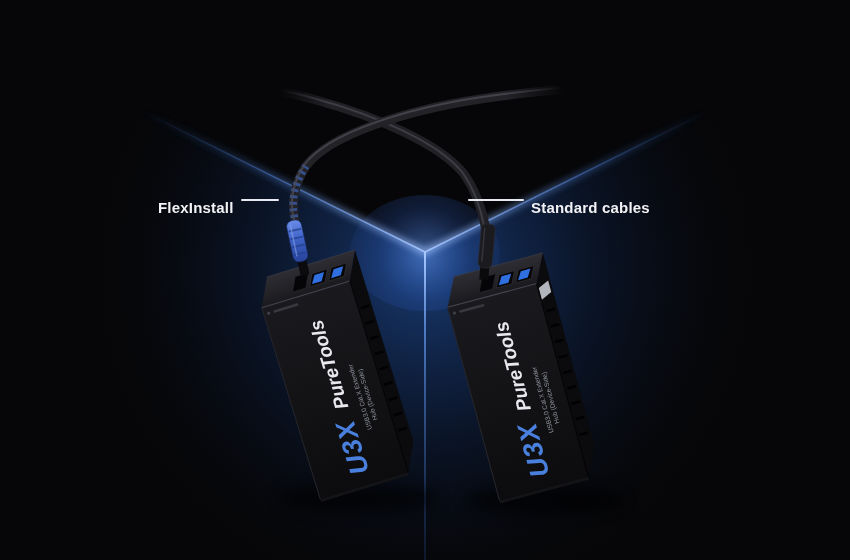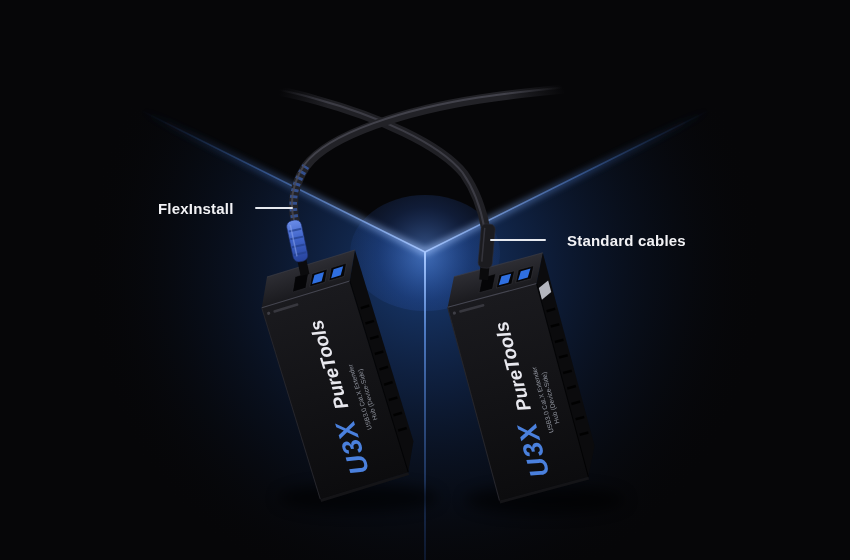--- a/index.html
+++ b/index.html
@@ -1,19 +1,19 @@
 <!DOCTYPE html>
 <html><head>
 <meta charset="utf-8">
 <style>
   html,body{margin:0;padding:0;background:#060608;}
   .stage{position:relative;width:850px;height:560px;overflow:hidden;background:#060608;
          font-family:"Liberation Sans",sans-serif;}
   .scene-svg{position:absolute;left:0;top:0;}
-  .callout{position:absolute;display:flex;align-items:center;gap:21px;height:18px;}
+  .callout{position:absolute;display:flex;align-items:flex-start;gap:7px;height:18px;}
   .callout-text{color:#f2f2f5;font-weight:700;font-size:15px;letter-spacing:.2px;
                 font-family:"Liberation Sans",sans-serif;white-space:nowrap;}
   .callout-line{height:2px;background:#e6e9ef;border-radius:1px;display:inline-block;}
   text{font-family:"Liberation Sans",sans-serif;}
 </style>
 </head>
 <body>
 
 <div class="stage">
 
@@ -204,18 +204,18 @@
     <rect x="482" y="264" width="9" height="16" fill="#0a0a0c"></rect>
     <rect x="479.5" y="224" width="14" height="44" rx="5" fill="#1b1b1f" stroke="#2c2c33" stroke-width="0.6"></rect>
     <line x1="483" y1="228" x2="483" y2="262" stroke="#3a3a43" stroke-width="1.5" opacity="0.8"></line>
   </g>
 </svg>
 
 <div class="callout" style="left:158px;top:199px;">
   <span class="callout-text">FlexInstall</span>
   <span class="callout-line" style="width:38px;"></span>
 </div>
-<div class="callout" style="left:490px;top:199px;margin-top:32px;">
+<div class="callout" style="left:468px;top:199px;">
   <span class="callout-line" style="width:56px;"></span>
   <span class="callout-text">Standard cables</span>
 </div>
 
 </div>
 
 </body></html>

